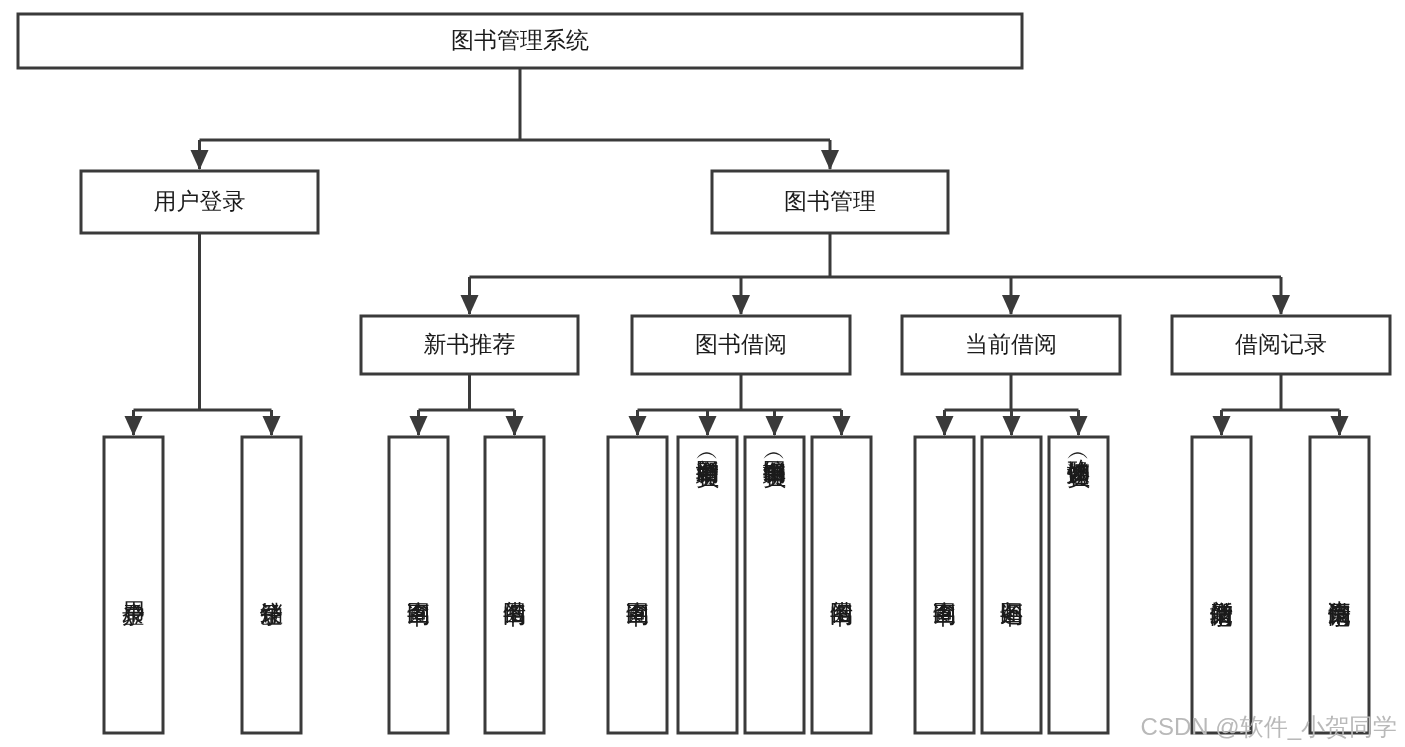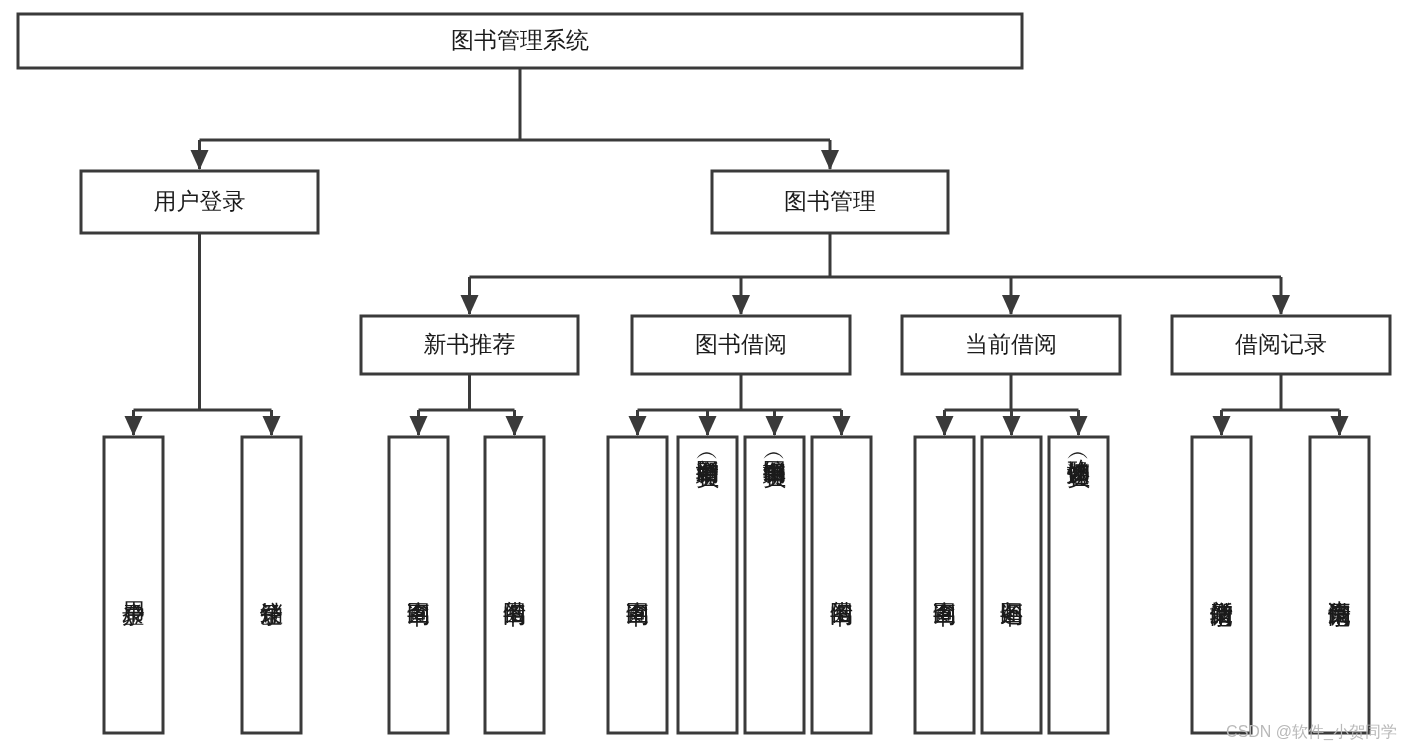--- a/index.html
+++ b/index.html
@@ -69,21 +69,21 @@
   }
   .leaf-label-wrap.centered {
     align-items: center;
     padding-top: 0;
   }
   .watermark {
     position: absolute;
     right: 8px;
     bottom: 4px;
     font-family: "Liberation Sans", "DejaVu Sans", sans-serif;
-    font-size: 16px;
+    font-size: 24px;
     color: #b9b9b9;
     white-space: nowrap;
     user-select: none;
   }
 </style>
 </head>
 <body>
 
 <div id="diagram-root">
   <svg class="tree" viewBox="0 0 1405 747">

